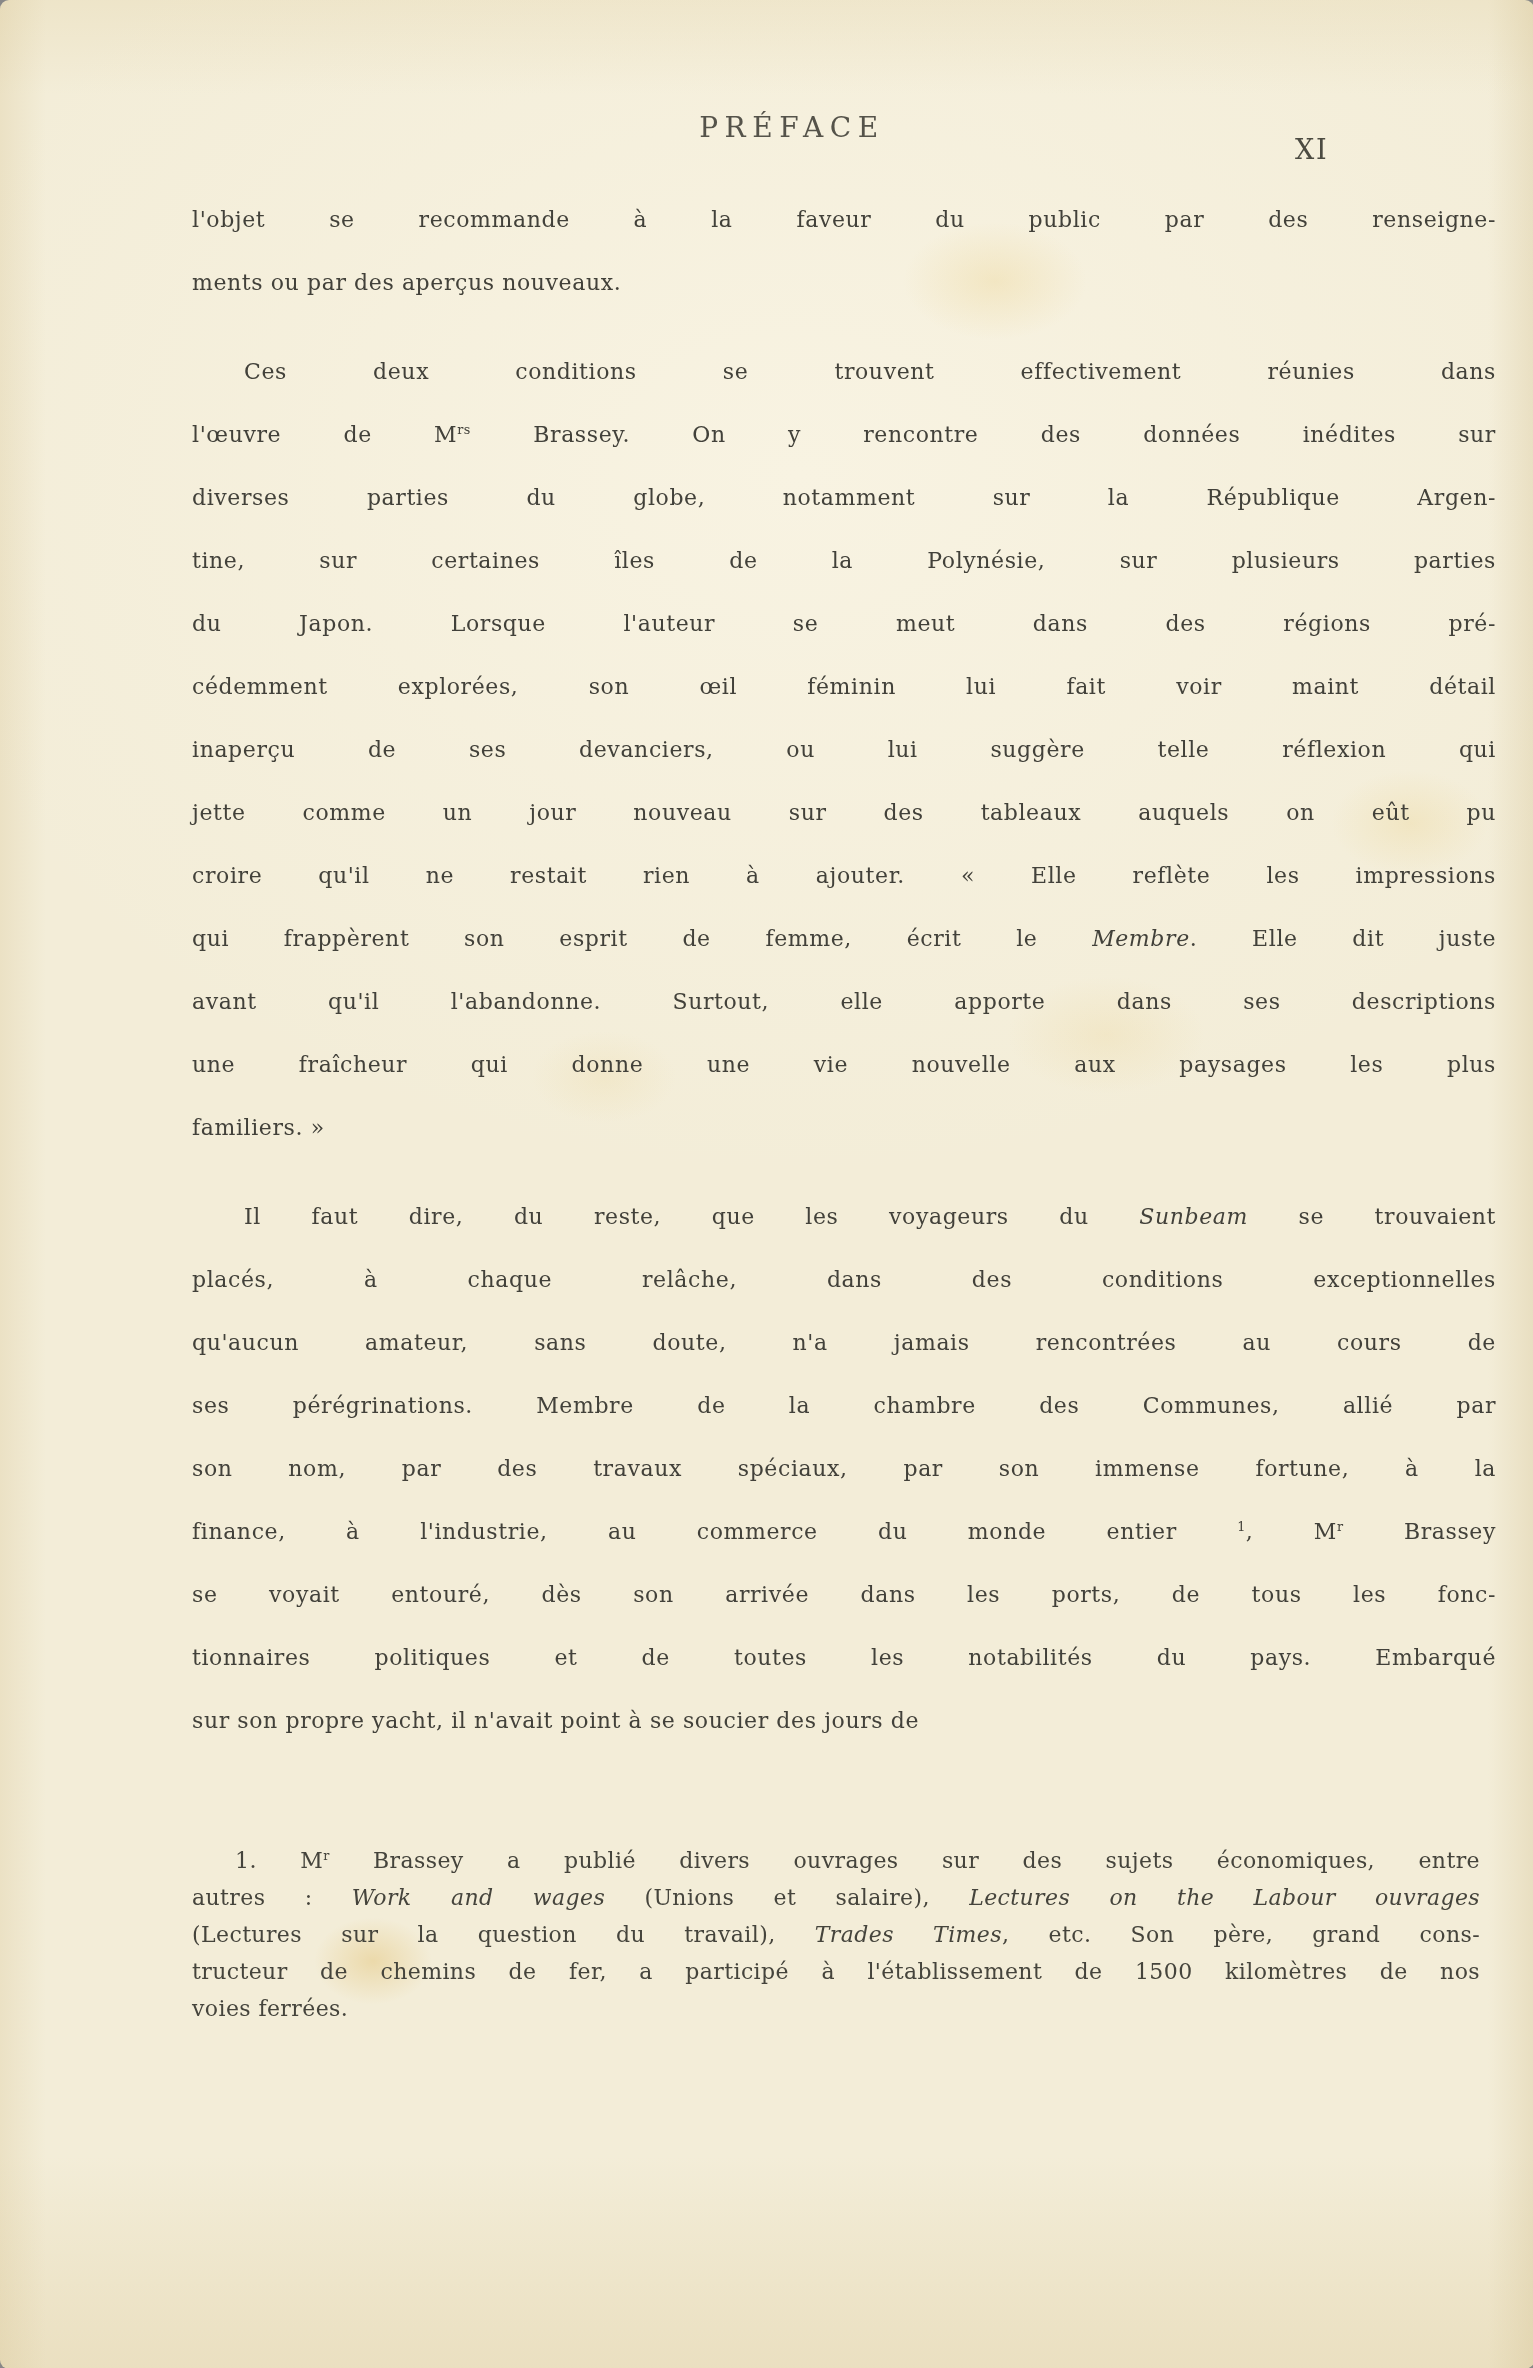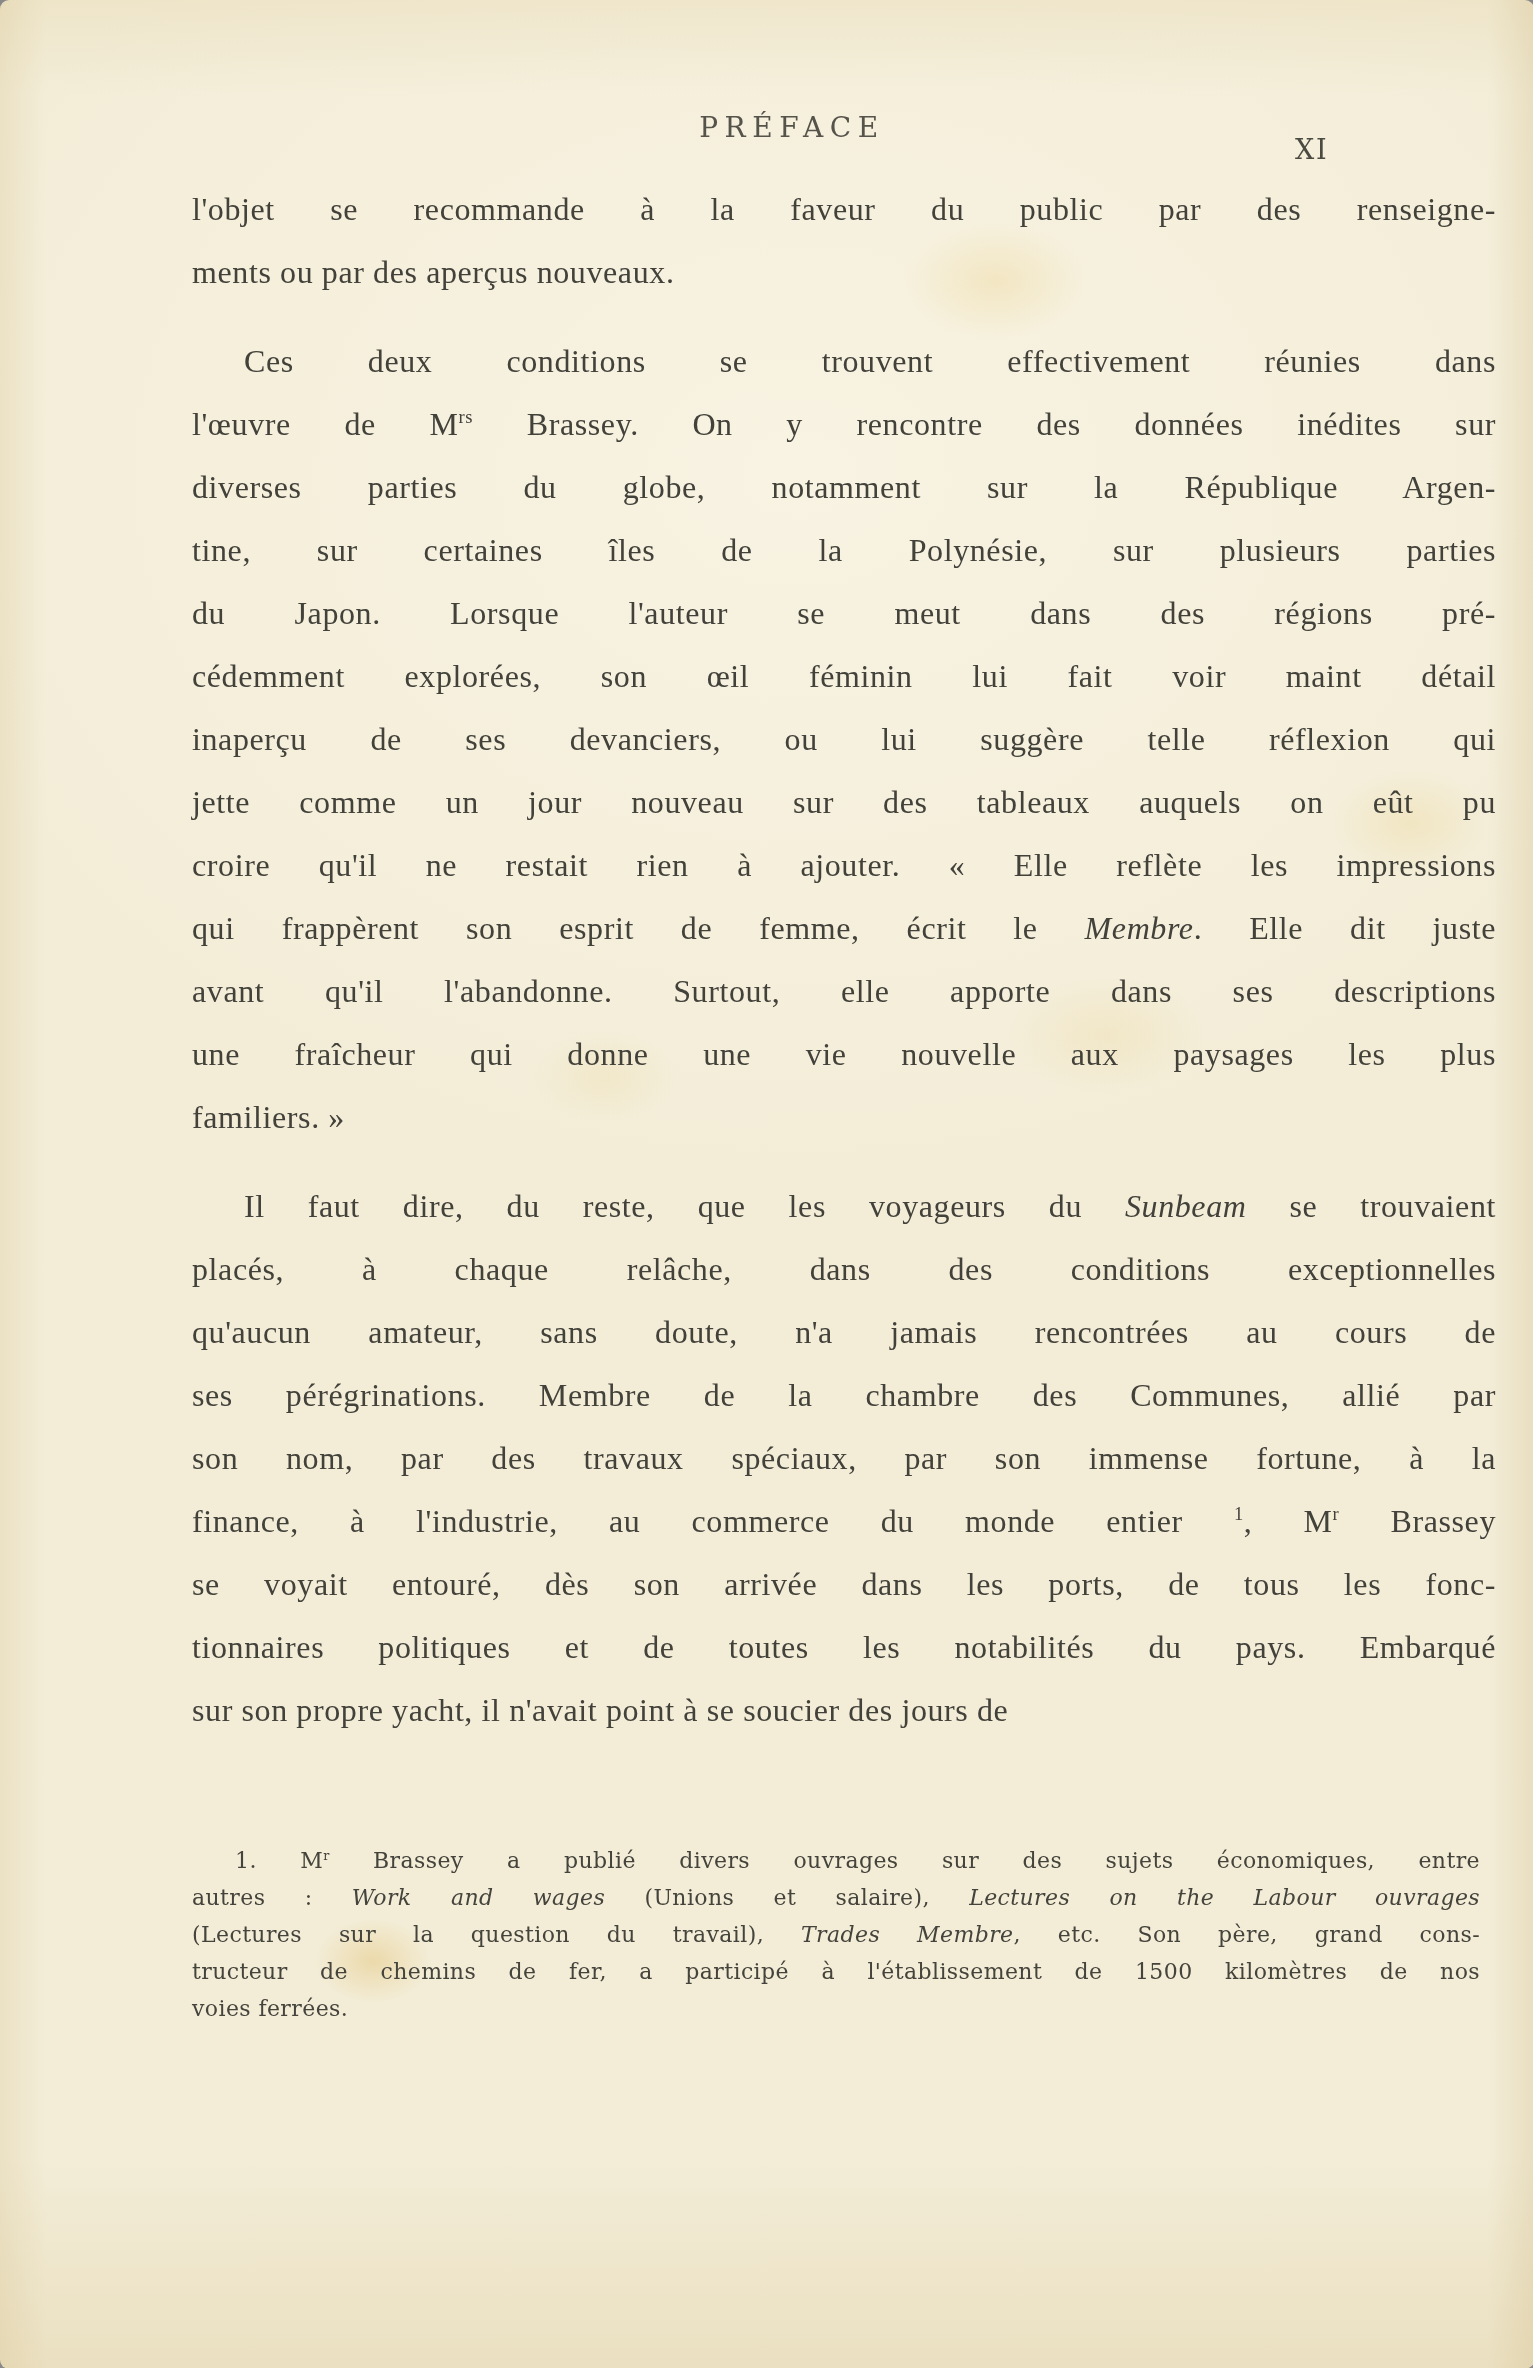--- a/index.html
+++ b/index.html
@@ -30,24 +30,23 @@
     transform:translateX(-52px);
     font-size:28px; letter-spacing:6.6px;
     color:#55534a;
   }
   .page-number {
     position:absolute; left:1295px; top:134px;
     font-size:27px; letter-spacing:1.9px;
     color:#4c4b42;
   }
   .body-text {
-    position:absolute; left:192px; top:178px; width:1304px;
-    font-size:32px;
+    position:absolute; left:192px; top:188px; width:1304px;
+    font-size:22px;
     letter-spacing:0.6px;
-    font-family:Liberation Serif, serif;
   }
   .paragraph { margin:0; }
   .paragraph + .paragraph { margin-top:26px; }
   .line {
     height:63px; line-height:63px;
     text-align:justify;
     text-align-last:justify;
     white-space:normal;
   }
   .line.first { text-indent:52px; }
@@ -97,18 +96,18 @@
         <div class="line"><span>son nom, par des travaux spéciaux, par son immense fortune, à la</span></div>
         <div class="line"><span>finance, à l'industrie, au commerce du monde entier </span><sup>1</sup><span>, M</span><sup>r</sup><span> Brassey</span></div>
         <div class="line"><span>se voyait entouré, dès son arrivée dans les ports, de tous les fonc-</span></div>
         <div class="line"><span>tionnaires politiques et de toutes les notabilités du pays. Embarqué</span></div>
         <div class="line last"><span>sur son propre yacht, il n'avait point à se soucier des jours de</span></div>
       </div>
     </div>
   <div class="footnote">
       <div class="line first"><span>1. M</span><sup>r</sup><span> Brassey a publié divers ouvrages sur des sujets économiques, entre</span></div>
       <div class="line"><span>autres : </span><span class="it">Work and wages</span><span> (Unions et salaire), </span><span class="it">Lectures on the Labour ouvrages</span></div>
-      <div class="line"><span>(Lectures sur la question du travail), </span><span class="it">Trades Membre</span><span>, etc. Son père, grand cons-</span></div>
+      <div class="line"><span>(Lectures sur la question du travail), </span><span class="it">Trades Times</span><span>, etc. Son père, grand cons-</span></div>
       <div class="line"><span>tructeur de chemins de fer, a participé à l'établissement de 1500 kilomètres de nos</span></div>
       <div class="line last"><span>voies ferrées.</span></div>
     </div>
 </div>
 
 
 </body></html>

